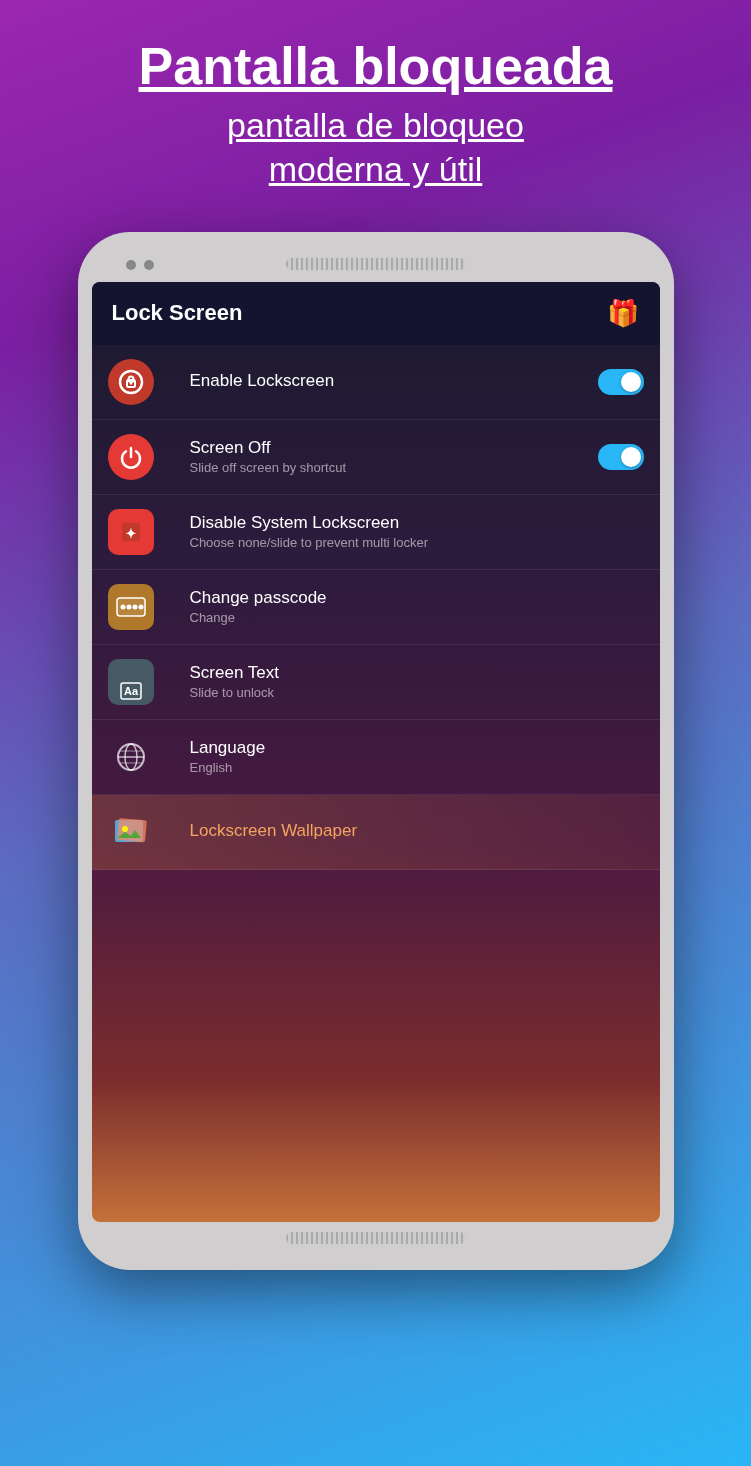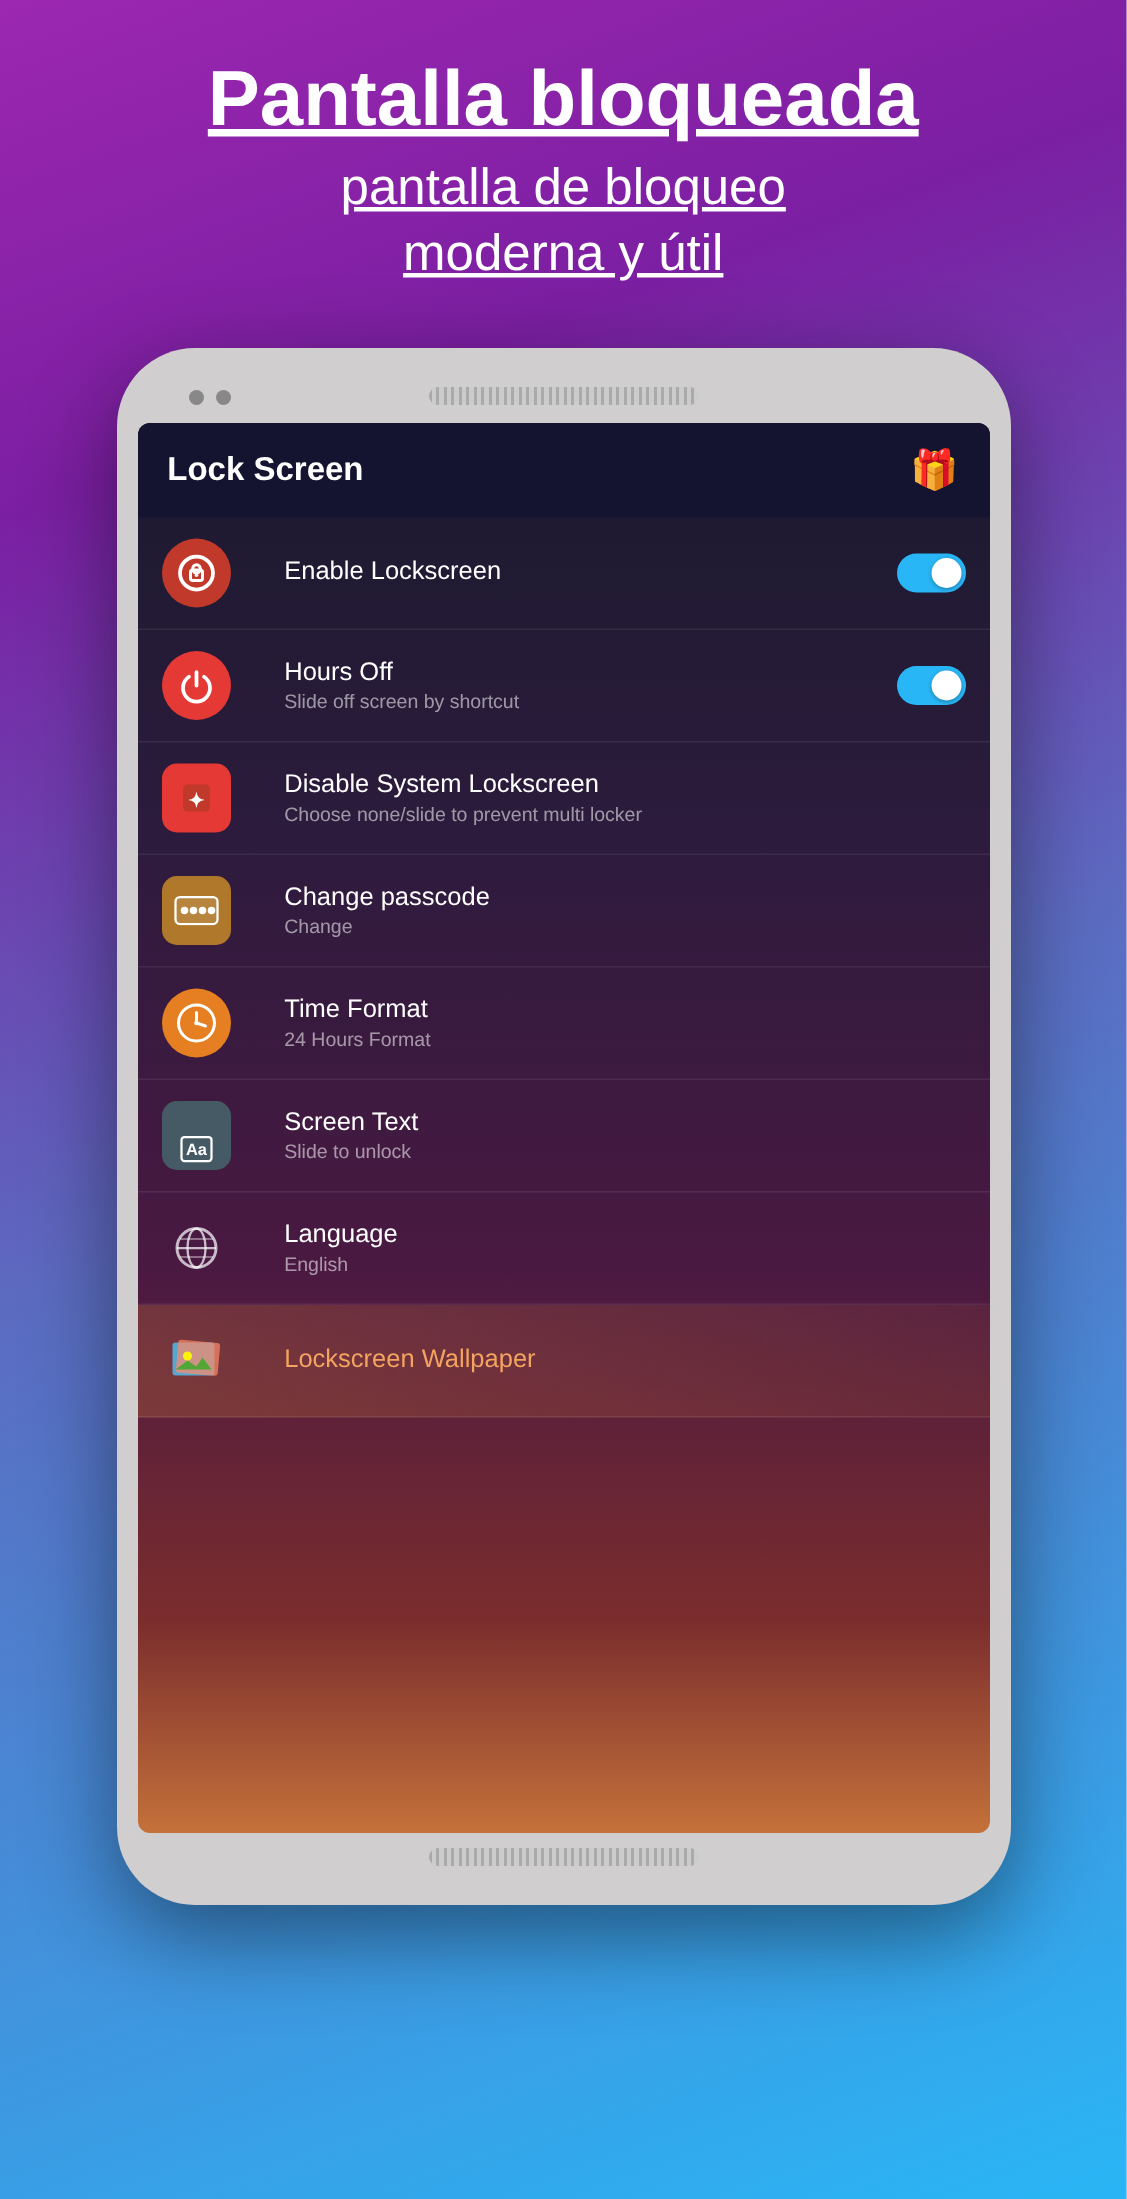--- a/index.html
+++ b/index.html
@@ -289,21 +289,21 @@
         </li>
 
         <li class="settings-item">
           <div class="item-icon red-power">
             <svg width="26" height="26" viewBox="0 0 26 26" fill="none">
               <path d="M13 4v9" stroke="white" stroke-width="2.5" stroke-linecap="round"></path>
               <path d="M8 7.2A9 9 0 1 0 18 7.2" stroke="white" stroke-width="2.5" stroke-linecap="round" fill="none"></path>
             </svg>
           </div>
           <div class="item-text">
-            <div class="item-title">Hours Off</div>
+            <div class="item-title">Screen Off</div>
             <div class="item-subtitle">Slide off screen by shortcut</div>
           </div>
           <div class="toggle"></div>
         </li>
 
         <li class="settings-item">
           <div class="item-icon red-square">
             <svg width="28" height="28" viewBox="0 0 28 28" fill="none">
               <rect x="5" y="5" width="18" height="18" rx="3" fill="#c0392b"></rect>
               <text x="14" y="20" text-anchor="middle" font-size="13" fill="white" font-weight="bold">✦</text>
@@ -325,34 +325,20 @@
               <circle cx="25" cy="10" r="2.5" fill="white"></circle>
             </svg>
           </div>
           <div class="item-text">
             <div class="item-title">Change passcode</div>
             <div class="item-subtitle">Change</div>
           </div>
         </li>
 
 
-        <li class="settings-item">
-          <div class="item-icon clock-icon">
-            <svg width="28" height="28" viewBox="0 0 28 28" fill="none">
-              <circle cx="14" cy="14" r="12" stroke="white" stroke-width="2" fill="none"></circle>
-              <line x1="14" y1="14" x2="14" y2="7" stroke="white" stroke-width="2" stroke-linecap="round"></line>
-              <line x1="14" y1="14" x2="20" y2="16" stroke="white" stroke-width="2" stroke-linecap="round"></line>
-              <circle cx="14" cy="14" r="1.5" fill="white"></circle>
-            </svg>
-          </div>
-          <div class="item-text">
-            <div class="item-title">Time Format</div>
-            <div class="item-subtitle">24 Hours Format</div>
-          </div>
-        </li>
 
         <li class="settings-item">
           <div class="item-icon text-icon">
             <svg width="28" height="28" viewBox="0 0 28 28" fill="none">
               <rect x="4" y="6" width="20" height="16" rx="2" stroke="white" stroke-width="1.5" fill="none"></rect>
               <text x="14" y="18" text-anchor="middle" font-size="11" fill="white" font-weight="bold" font-family="Arial">Aa</text>
             </svg>
           </div>
           <div class="item-text">
             <div class="item-title">Screen Text</div>

